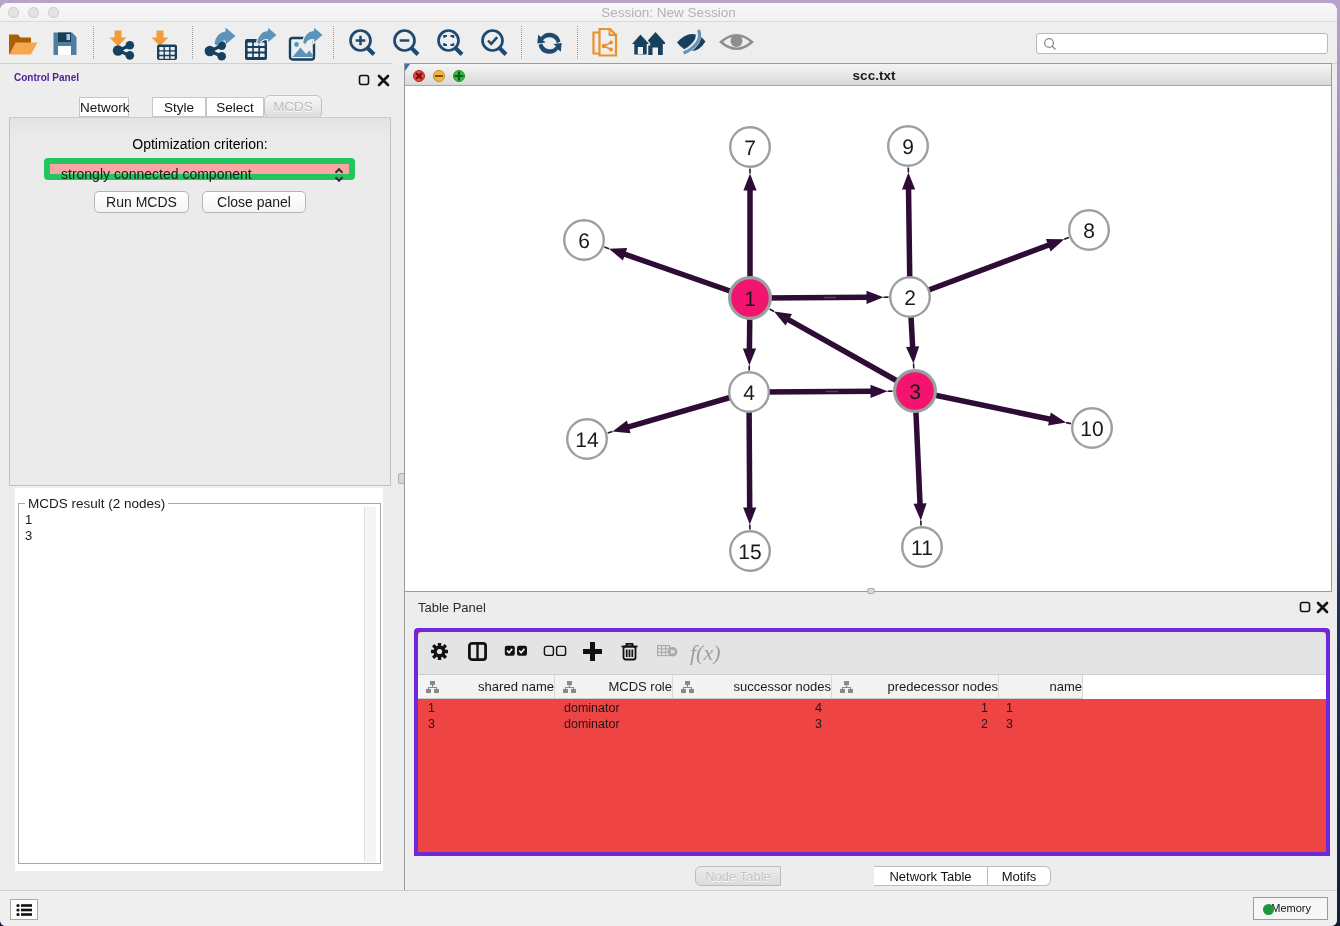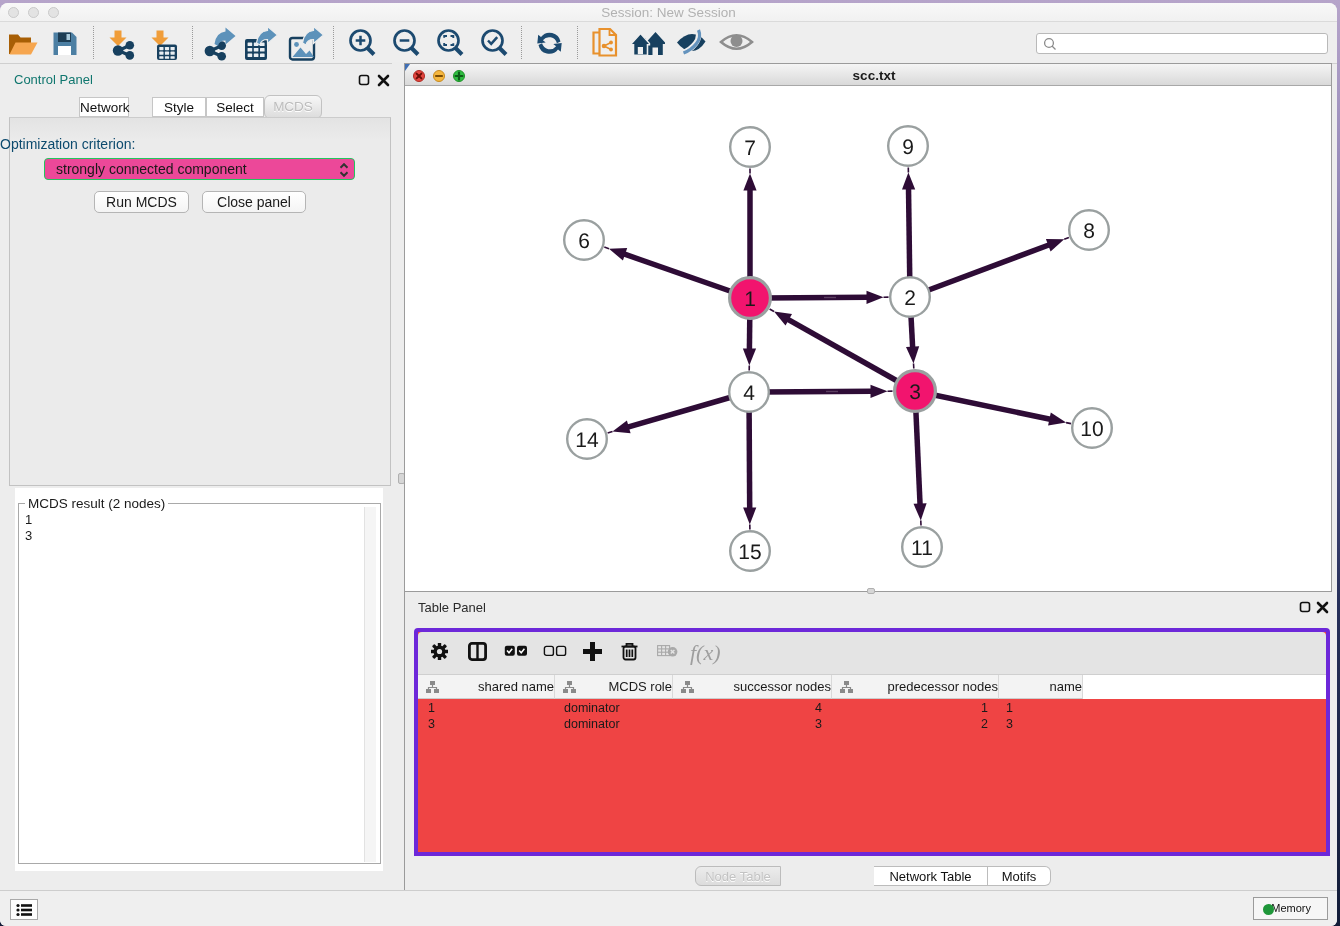--- a/index.html
+++ b/index.html
@@ -19,34 +19,34 @@
   font-size:13.5px; color:#b2b2b2; }
 
 #toolbar { position:absolute; left:0; top:19px; width:100%; height:42px;
   background:#eeeeee; border-bottom:1px solid #cfcfcf; }
 .tsep { position:absolute; top:4px; height:33px; width:0;
   border-left:1px dotted #9a9a9a; }
 .ticon { position:absolute; top:5px; }
 #searchbox { position:absolute; left:1036px; top:11px; width:292px; height:21px;
   background:#fff; border:1px solid #b9b9b9; border-radius:3px; }
 
-#cp-title { position:absolute; left:14px; top:69px; font-size:13px; color:#0f766e; }
+#cp-title { position:absolute; left:14px; top:69px; font-size:10px; color:#4c1d95;font-weight:bold; }
 .tab { position:absolute; top:94px; height:20px; background:#fff; border:1px solid #c6c6c6;
   font-size:13.5px; color:#111; text-align:center; line-height:19px; }
 #tab-mcds { position:absolute; left:264px; top:92px; width:58px; height:24px;
   background:linear-gradient(#f7f7f7,#dcdcdc); border:1px solid #c2c2c2; border-radius:6px;
   font-size:13.5px; color:#bcbcbc; text-align:center; line-height:22px;
   text-shadow:0 1px 0 #fff; }
 #cp-pane { position:absolute; left:9px; top:114px; width:382px; height:369px;
   background:linear-gradient(#e3e3e3 0px, #ebebeb 22px, #ebebeb 100%);
   border:1px solid #c2c2c2; border-top-color:#cccccc; }
-#opt-label { position:absolute; left:0; top:133px; width:400px; 
-  font-size:14px; color:#0c4a6e; }
-#dd { position:absolute; left:44px; top:155px; width:311px; height:22px; background:#ec4899;
-  border:1px solid #22c55e; border-radius:4px; font-size:14px; color:#1a1a1a;
+#opt-label { position:absolute; left:0; top:133px; width:400px; text-align:center;
+  font-size:14px; color:#000000; }
+#dd { position:absolute; left:44px; top:155px; width:311px; height:22px; background:#fca5a5;
+  border:6px solid #22c55e; border-radius:4px; font-size:14px; color:#1a1a1a;
   line-height:20px; padding-left:11px; }
 .btn { position:absolute; top:188px; height:22px; background:linear-gradient(#ffffff,#f4f4f4);
   border:1px solid #b5b5b5; border-radius:5px; font-size:14px; color:#1a1a1a;
   text-align:center; line-height:20px; }
 #resultwrap { position:absolute; left:15px; top:485px; width:368px; height:383px; background:#fff; }
 #fieldset { position:absolute; left:3px; top:15px; width:363px; height:361px;
   border:1px solid #a9a9a9; }
 #legend { position:absolute; left:6px; top:-8px; background:#fff; padding:0 3px;
   font-size:13.5px; color:#1a1a1a; white-space:nowrap; }
 #scrollcol { position:absolute; right:4px; top:3px; width:12px; height:355px;

